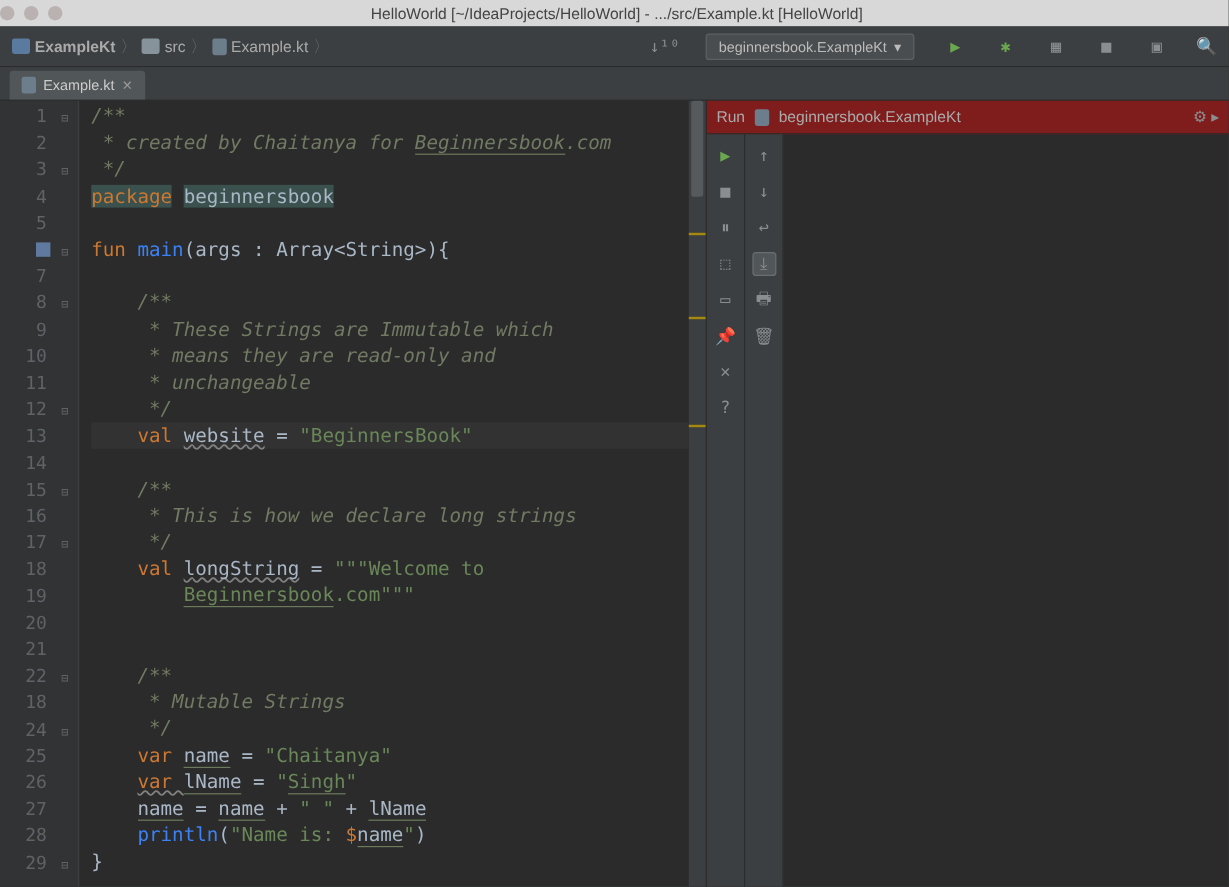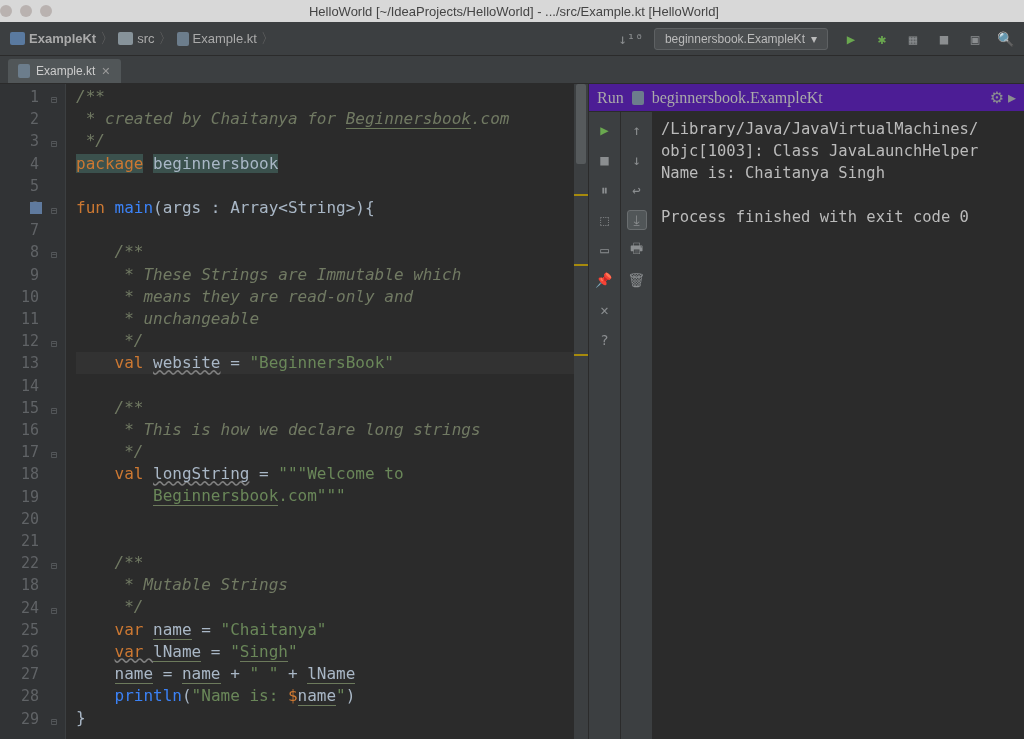--- a/index.html
+++ b/index.html
@@ -36,21 +36,21 @@
     padding: 0 10px;
     border-bottom: 1px solid #2b2b2b;
     justify-content: space-between;
   }
   .breadcrumbs { display: flex; align-items: center; gap: 4px; font-family: -apple-system, sans-serif; font-size: 13px; color: #aaa; }
   .breadcrumbs .crumb { display: flex; align-items: center; gap: 4px; }
   .crumb-sep { color: #666; font-size: 14px; }
   .folder-icon, .file-icon { width: 15px; height: 13px; display: inline-block; background: #87939a; border-radius: 2px; }
   .folder-icon.proj { background: #5a7aa0; }
   .file-icon { background: #6c7d8c; width: 12px; height: 14px; }
-  .tb-right { display: flex; align-items: center; gap: 15px; }
+  .tb-right { display: flex; align-items: center; gap: 26px; }
   .config-select {
     background: #4a4d4f;
     border: 1px solid #5e6163;
     padding: 3px 10px;
     border-radius: 3px;
     color: #bbb;
     font-family: -apple-system, sans-serif;
     font-size: 12px;
     display: flex;
     align-items: center;
@@ -144,29 +144,29 @@
   }
   .mark { position: absolute; left: 0; right: 0; height: 2px; background: #a68a0d; }
   .run-pane {
     flex: 1;
     background: #2b2b2b;
     display: flex;
     flex-direction: column;
     border-left: 1px solid #2b2b2b;
   }
   .run-header {
-    background: #4c1d95;
+    background: #7f1d1d;
     height: 28px;
     display: flex;
     align-items: center;
     padding: 0 8px;
     gap: 8px;
     color: #aaa;
-    font-family: Liberation Serif, serif;
-    font-size: 16px;
+    font-family: Liberation Sans, sans-serif;
+    font-size: 13px;
     border-bottom: 1px solid #2b2b2b;
   }
   .run-body { flex: 1; display: flex; }
   .run-toolbar-left {
     width: 32px;
     background: #3c3f41;
     display: flex;
     flex-direction: column;
     align-items: center;
     gap: 10px;
@@ -311,20 +311,15 @@
         <span class="rt-icon">?</span>
       </div>
       <div class="run-toolbar-left2">
         <span class="rt-icon">↑</span>
         <span class="rt-icon">↓</span>
         <span class="rt-icon">↩</span>
         <span class="rt-icon hl">⤓</span>
         <span class="rt-icon">🖶</span>
         <span class="rt-icon">🗑</span>
       </div>
-      <div class="run-output">/Library/Java/JavaVirtualMachines/
-objc[1003]: Class JavaLaunchHelper
-Name is: Chaitanya Singh
-
-Process finished with exit code 0</div>
     </div>
   </div>
 </div>
 
 </body></html>

